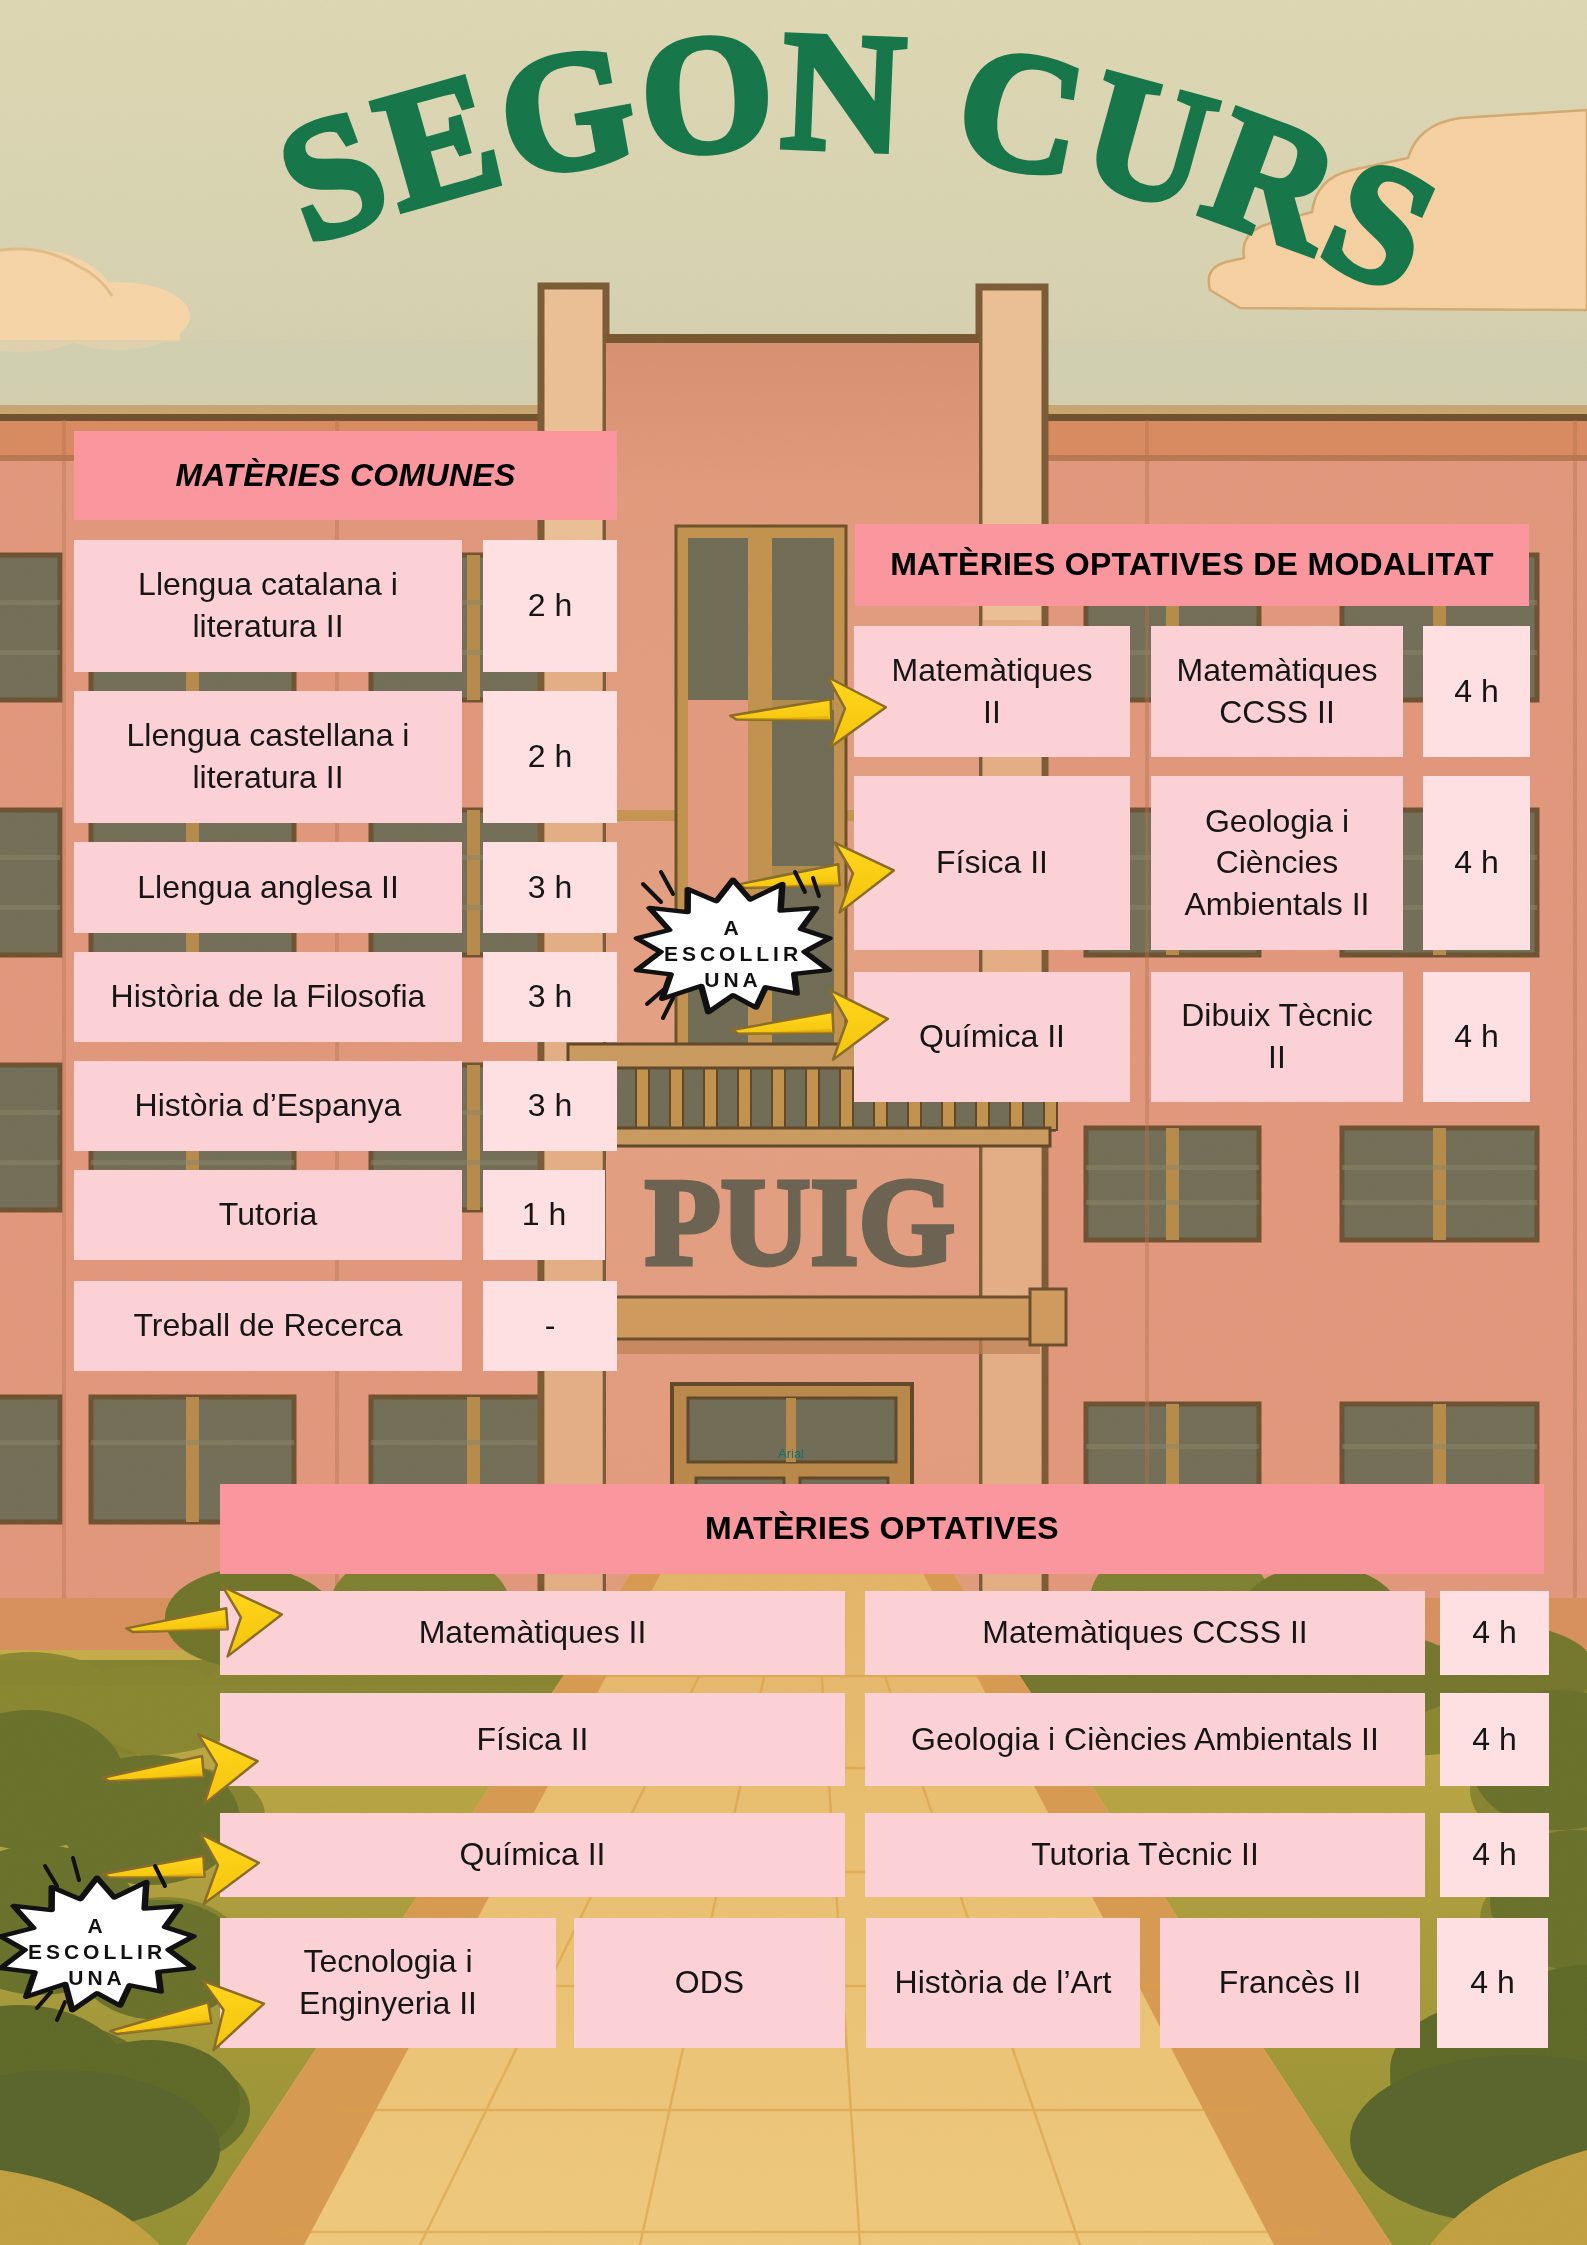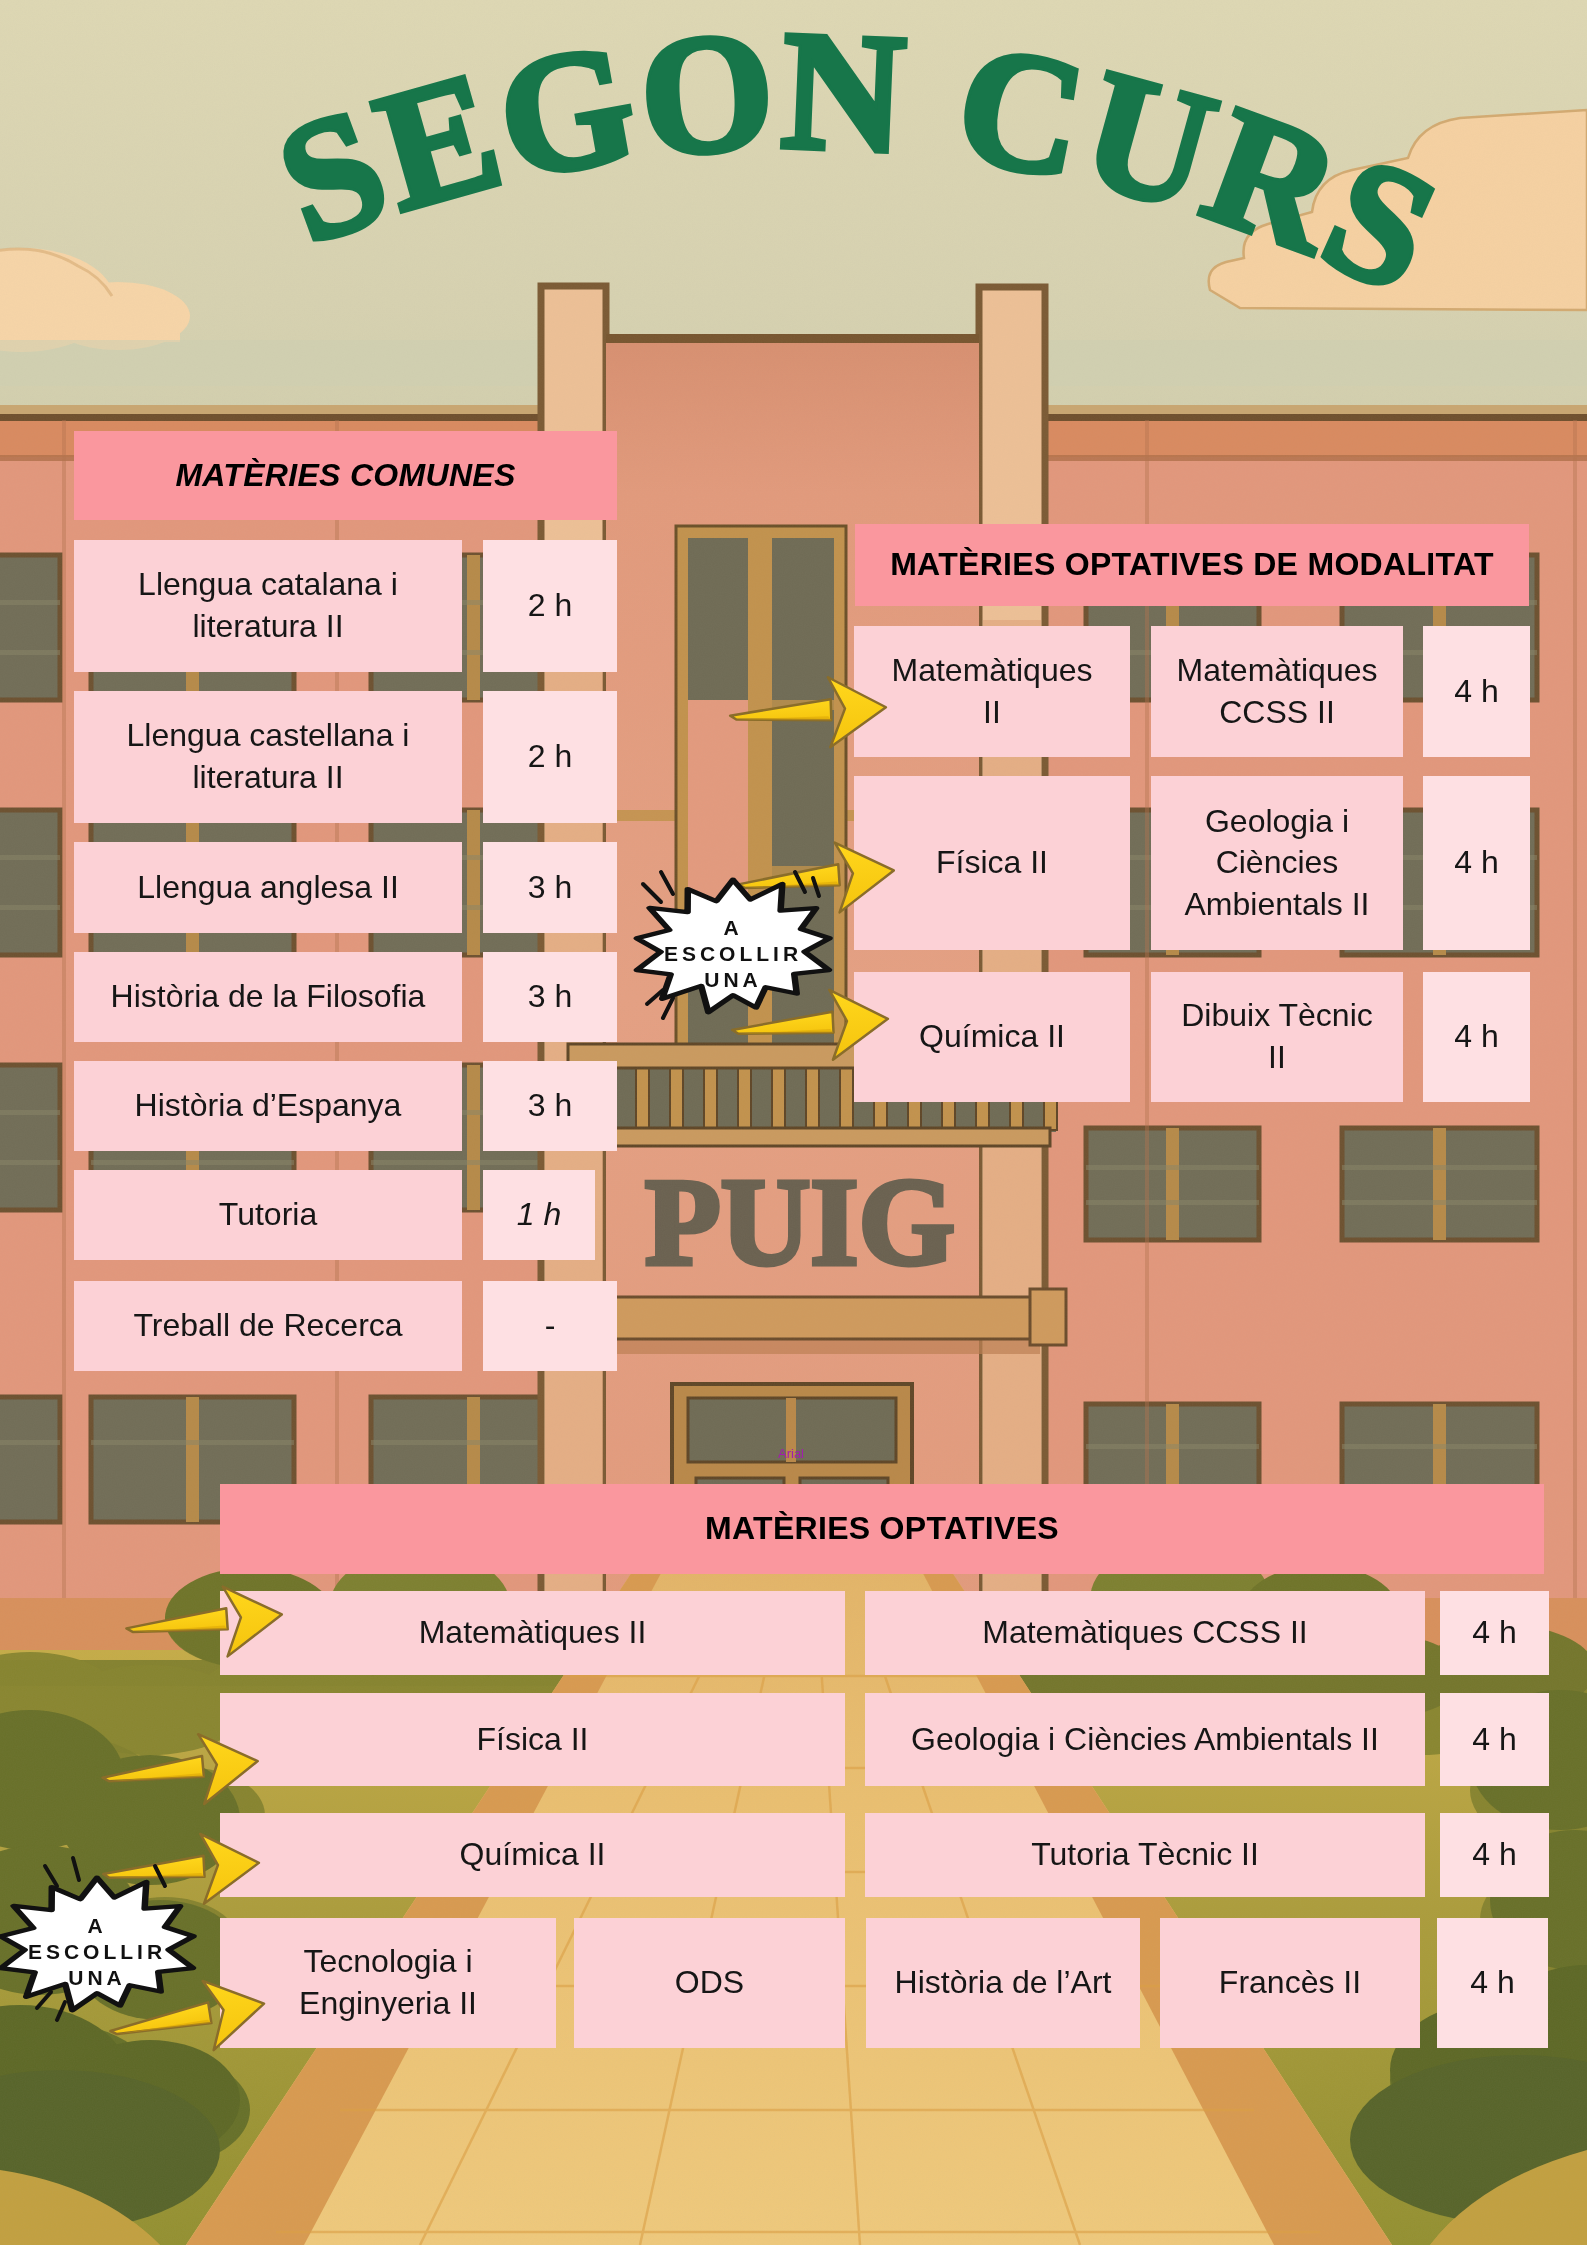--- a/index.html
+++ b/index.html
@@ -2,21 +2,21 @@
 <html><head>
 <meta charset="utf-8">
 <style>
 html,body{margin:0;padding:0;}
 #page{position:relative;width:1587px;height:2245px;overflow:hidden;font-family:"Liberation Sans",sans-serif;background:#d9d3b1;}
 #bg{position:absolute;left:0;top:0;}
 .box{position:absolute;display:flex;align-items:center;justify-content:center;text-align:center;color:#161616;font-size:32px;line-height:1.3;}
 .hdr{background:#fa979e;font-weight:bold;font-size:32px;color:#000;letter-spacing:0.3px;}
 .subj{background:#fcd1d6;}
 .hour{background:#fee0e3;}
-.lbl{position:absolute;color:#a21caf;}
+.lbl{position:absolute;color:#0f766e;}
 </style>
 </head>
 <body>
 <div id="page">
 
 <svg id="bg" width="1587" height="2245" viewBox="0 0 1587 2245">
 <defs>
 <linearGradient id="skyg" x1="0" y1="0" x2="0" y2="1">
 <stop offset="0" stop-color="#ded8b4"></stop>
           <stop offset="0.7" stop-color="#d7d2b1"></stop>
@@ -367,21 +367,21 @@
 <div class="box subj" style="left:74px;top:952px;width:388px;height:90px;">Història de la Filosofia</div>
 
 <div class="box hour" style="left:483px;top:952px;width:134px;height:90px;">3 h</div>
 
 <div class="box subj" style="left:74px;top:1061px;width:388px;height:90px;">Història d’Espanya</div>
 
 <div class="box hour" style="left:483px;top:1061px;width:134px;height:90px;">3 h</div>
 
 <div class="box subj" style="left:74px;top:1170px;width:388px;height:90px;">Tutoria</div>
 
-<div class="box hour" style="left:483px;top:1170px;width:112px;height:90px;font-style:italic;">1 h</div>
+<div class="box hour" style="left:483px;top:1170px;width:122px;height:90px;">1 h</div>
 
 <div class="box subj" style="left:74px;top:1281px;width:388px;height:90px;">Treball de Recerca</div>
 
 <div class="box hour" style="left:483px;top:1281px;width:134px;height:90px;">-</div>
 
 <div class="box hdr" style="left:855px;top:524px;width:674px;height:82px;">MATÈRIES OPTATIVES DE MODALITAT</div>
 
 <div class="box subj" style="left:854px;top:626px;width:276px;height:131px;">Matemàtiques<br>II</div>
 
 <div class="box subj" style="left:1151px;top:626px;width:252px;height:131px;">Matemàtiques<br>CCSS II</div>

